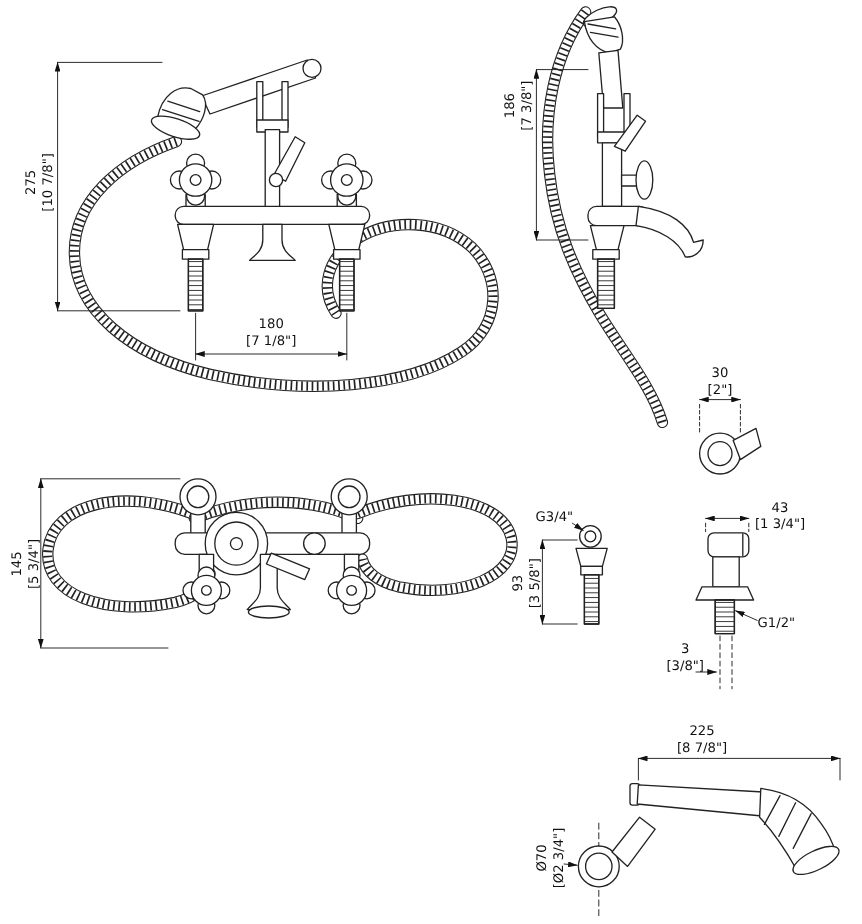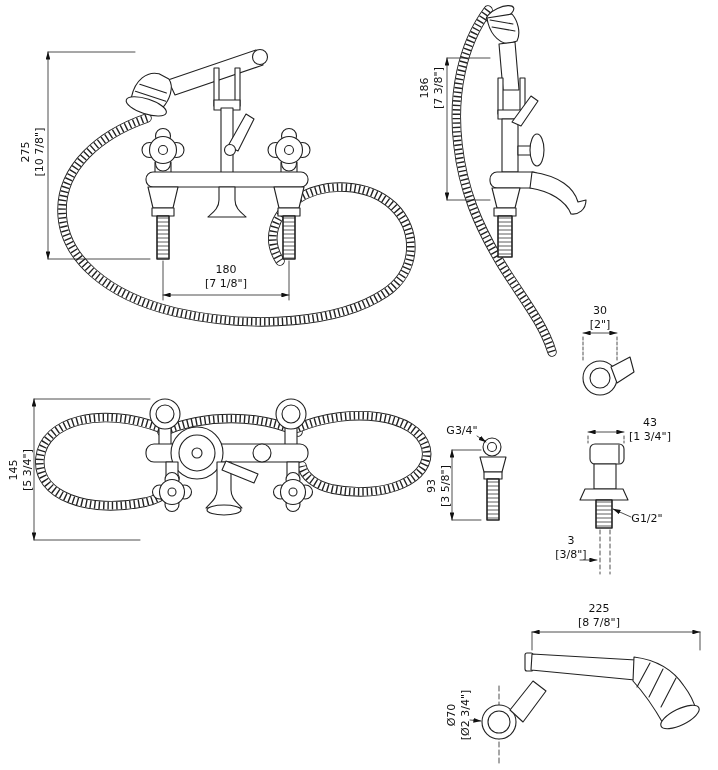--- a/index.html
+++ b/index.html
@@ -313,21 +313,21 @@
 <div class="lbl" style="left:571px;top:548px">
   <div>3</div>
   <div>[3/8"]</div>
 </div>
 
 <div class="lbl rot" style="left:21px;top:470px">
   <div>145</div>
   <div>[5 3/4"]</div>
 </div>
 
-<div class="lbl" style="left:599px;top:616px">
+<div class="lbl" style="left:585px;top:616px">
   <div>225</div>
   <div>[8 7/8"]</div>
 </div>
 
 <div class="lbl rot" style="left:459px;top:715px">
   <div>Ø70</div>
   <div>[Ø2 3/4"]</div>
 </div>
 
 </div>

